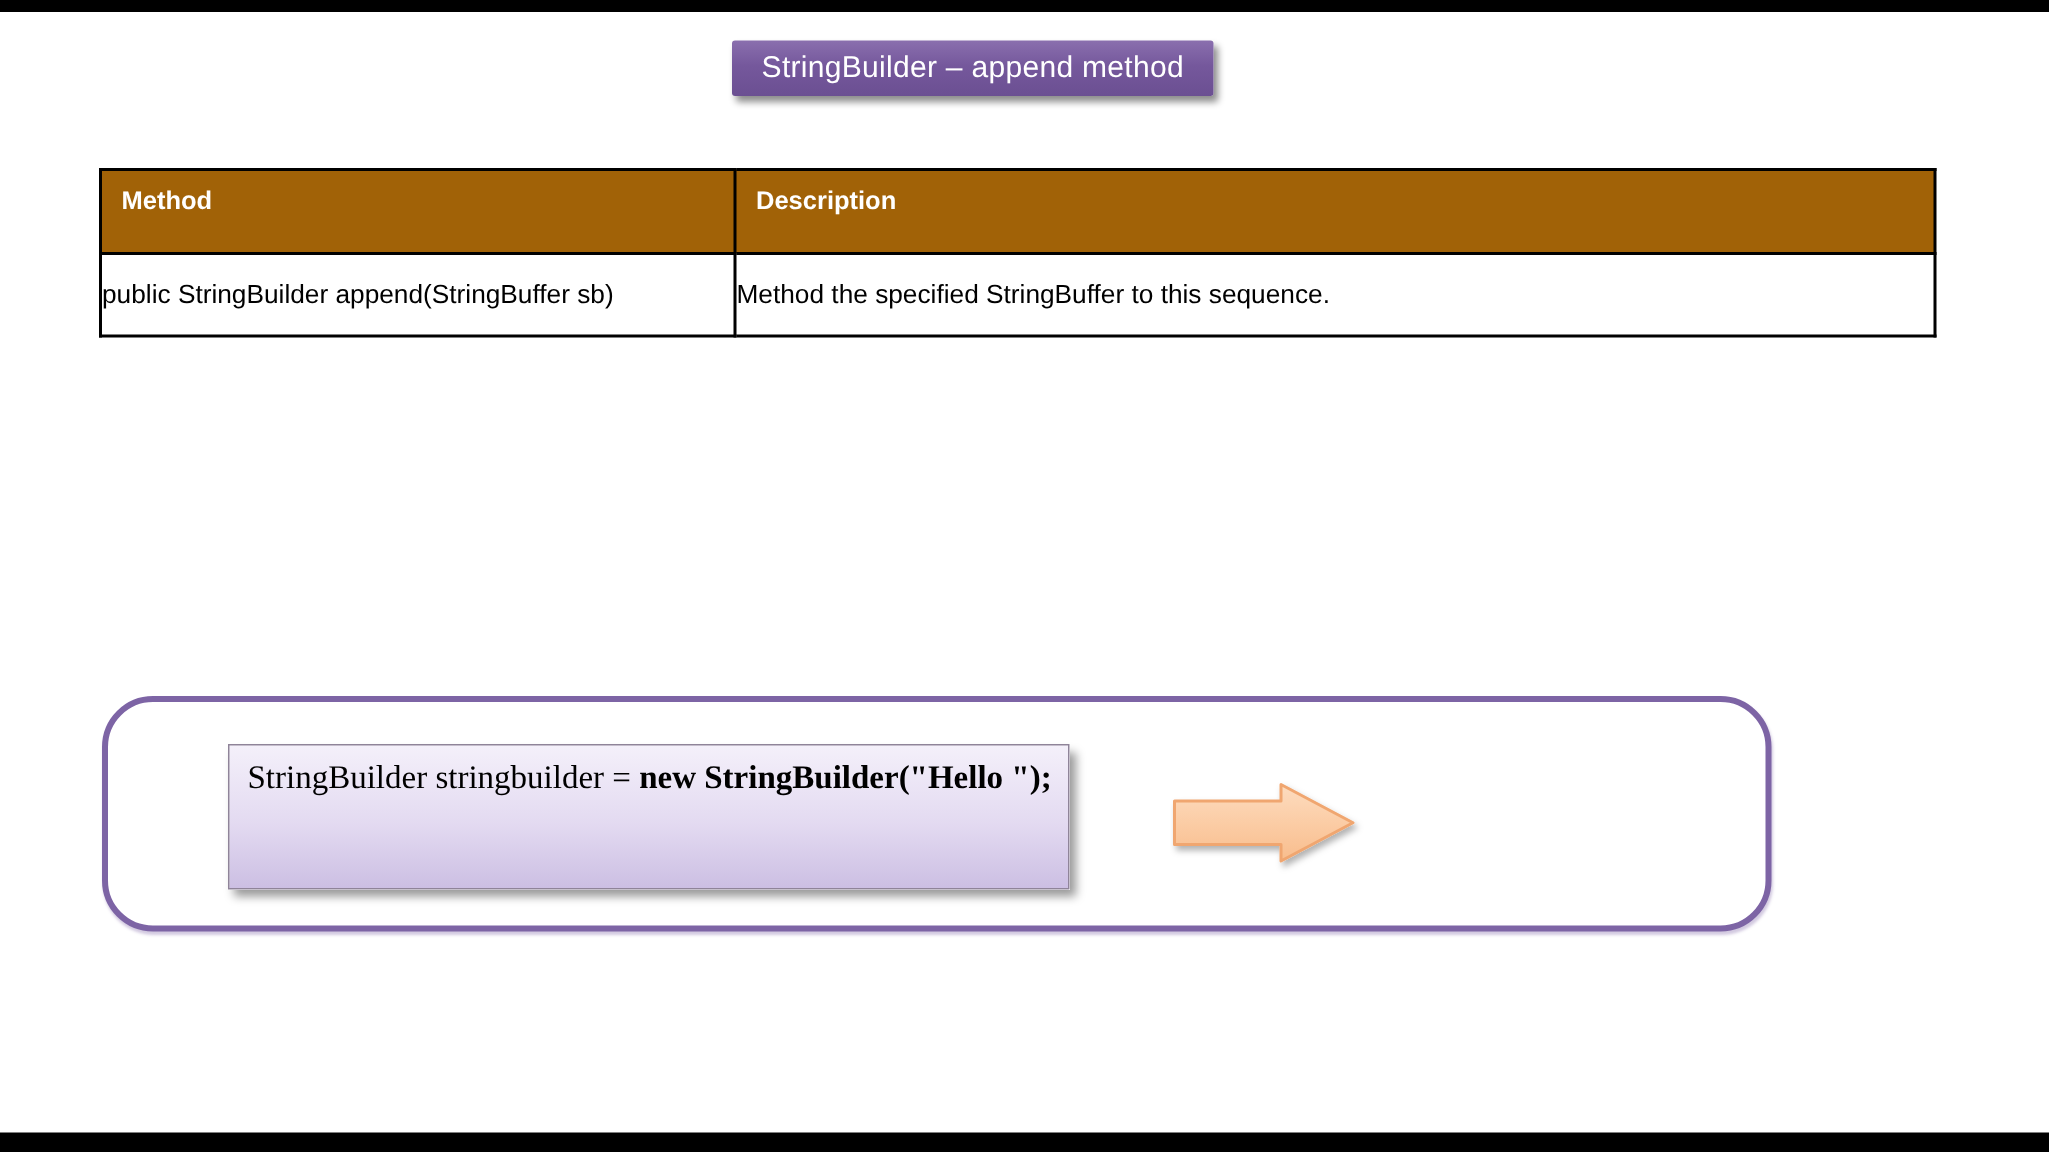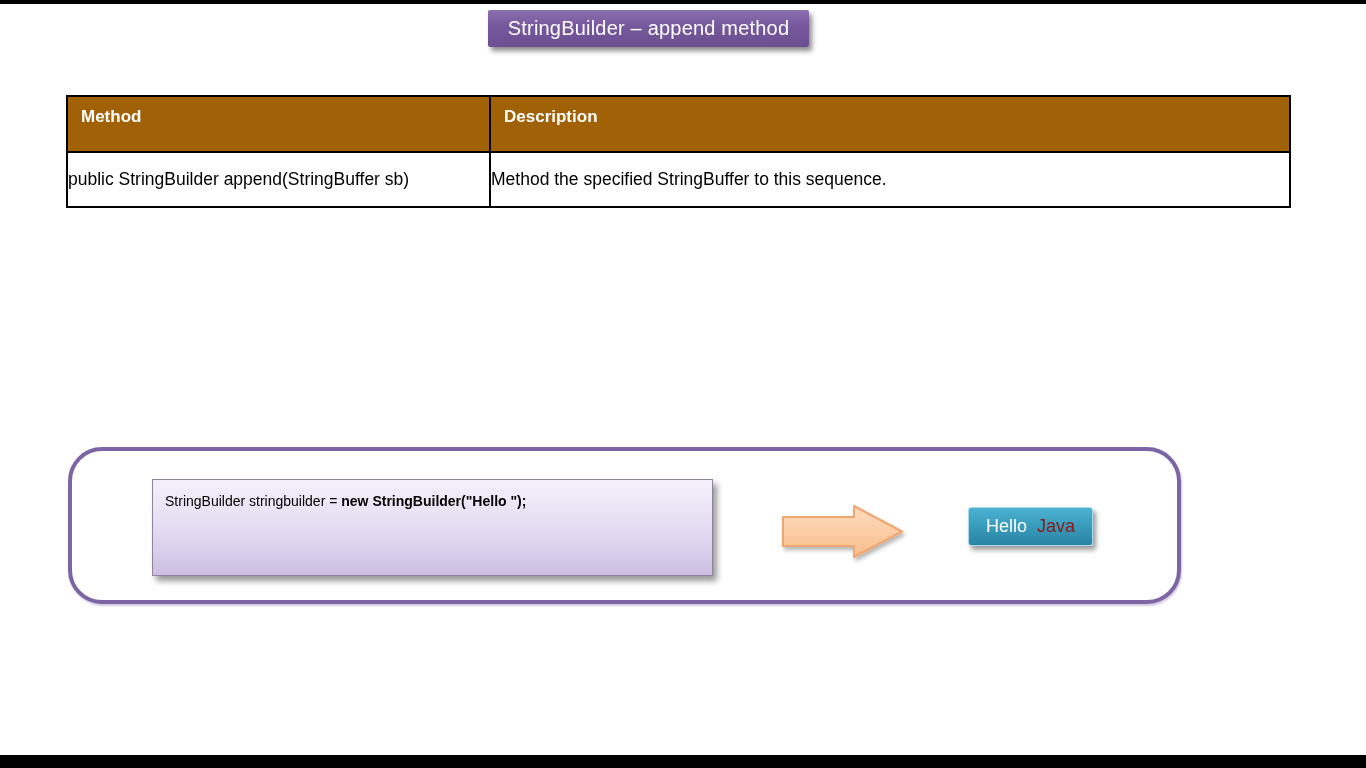--- a/index.html
+++ b/index.html
@@ -3,21 +3,21 @@
 <meta charset="utf-8">
 <style>
   * { margin: 0; padding: 0; box-sizing: border-box; }
   html, body { width: 1366px; height: 768px; overflow: hidden; background: #ffffff; }
   body { font-family: "Liberation Sans", sans-serif; position: relative; }
 
   .letterbox { position: absolute; left: 0; width: 1366px; background: #000000; }
   .letterbox.top { top: 0; height: 8px; }
   .letterbox.bottom { top: 755px; height: 13px; }
 
-  .slide { position: absolute; left: 0; top: 4px; width: 1366px; height: 747px; background: #ffffff; }
+  .slide { position: absolute; left: 0; top: 21px; width: 1366px; height: 747px; background: #ffffff; }
 
   
   .title-box {
     position: absolute; left: 488px; top: 6px; width: 321px; height: 37px;
     background: linear-gradient(180deg, #8a6fae 0%, #75589c 45%, #6b4f92 100%);
     border-radius: 2px;
     box-shadow: 3px 4px 5px rgba(0,0,0,0.45);
     display: flex; align-items: center; justify-content: center;
     color: #ffffff; font-size: 20px; letter-spacing: 0.2px;
   }
@@ -51,21 +51,21 @@
 
   
   .code-box {
     position: absolute; left: 152px; top: 475px; width: 561px; height: 97px;
     background: linear-gradient(180deg, #f4f0fa 0%, #e3daf1 55%, #ccbfe3 100%);
     border: 1px solid #8f8499;
     box-shadow: 4px 5px 6px rgba(0,0,0,0.4);
     padding: 7px 0 0 12px;
   }
   .code-line {
-    font-size: 14px; line-height: 28px; color: #000000; white-space: pre;
+    font-size: 22px; line-height: 28px; color: #000000; white-space: pre; font-family: Liberation Serif, serif;
   }
   .code-line .bold { font-weight: bold; }
 
   
   .arrow-svg { position: absolute; left: 780px; top: 498px; width: 130px; height: 64px; }
 
   
   .result-box {
     position: absolute; left: 968px; top: 503px; width: 125px; height: 39px;
     background: linear-gradient(180deg, #4cb2d2 0%, #3a9dbe 45%, #2b84a4 100%);
@@ -120,20 +120,16 @@
         <stop offset="55%" stop-color="#fbcba3"></stop>
         <stop offset="100%" stop-color="#f8bd8d"></stop>
       </linearGradient>
       <filter id="arrowShadow" x="-20%" y="-20%" width="140%" height="140%">
         <feDropShadow dx="2" dy="3" stdDeviation="2" flood-color="#000000" flood-opacity="0.3"></feDropShadow>
       </filter>
     </defs>
     <polygon points="3,15 74,15 74,4 122,29.5 74,55 74,44 3,44" fill="url(#arrowGrad)" stroke="#f0a66f" stroke-width="2" stroke-linejoin="round" filter="url(#arrowShadow)"></polygon>
   </svg>
 
-  <div class="result-box">
-    <span class="hello">Hello</span>
-    <span class="java">Java</span>
-  </div>
 
 </div>
 
 <div class="letterbox bottom"></div>
 
 </body></html>

